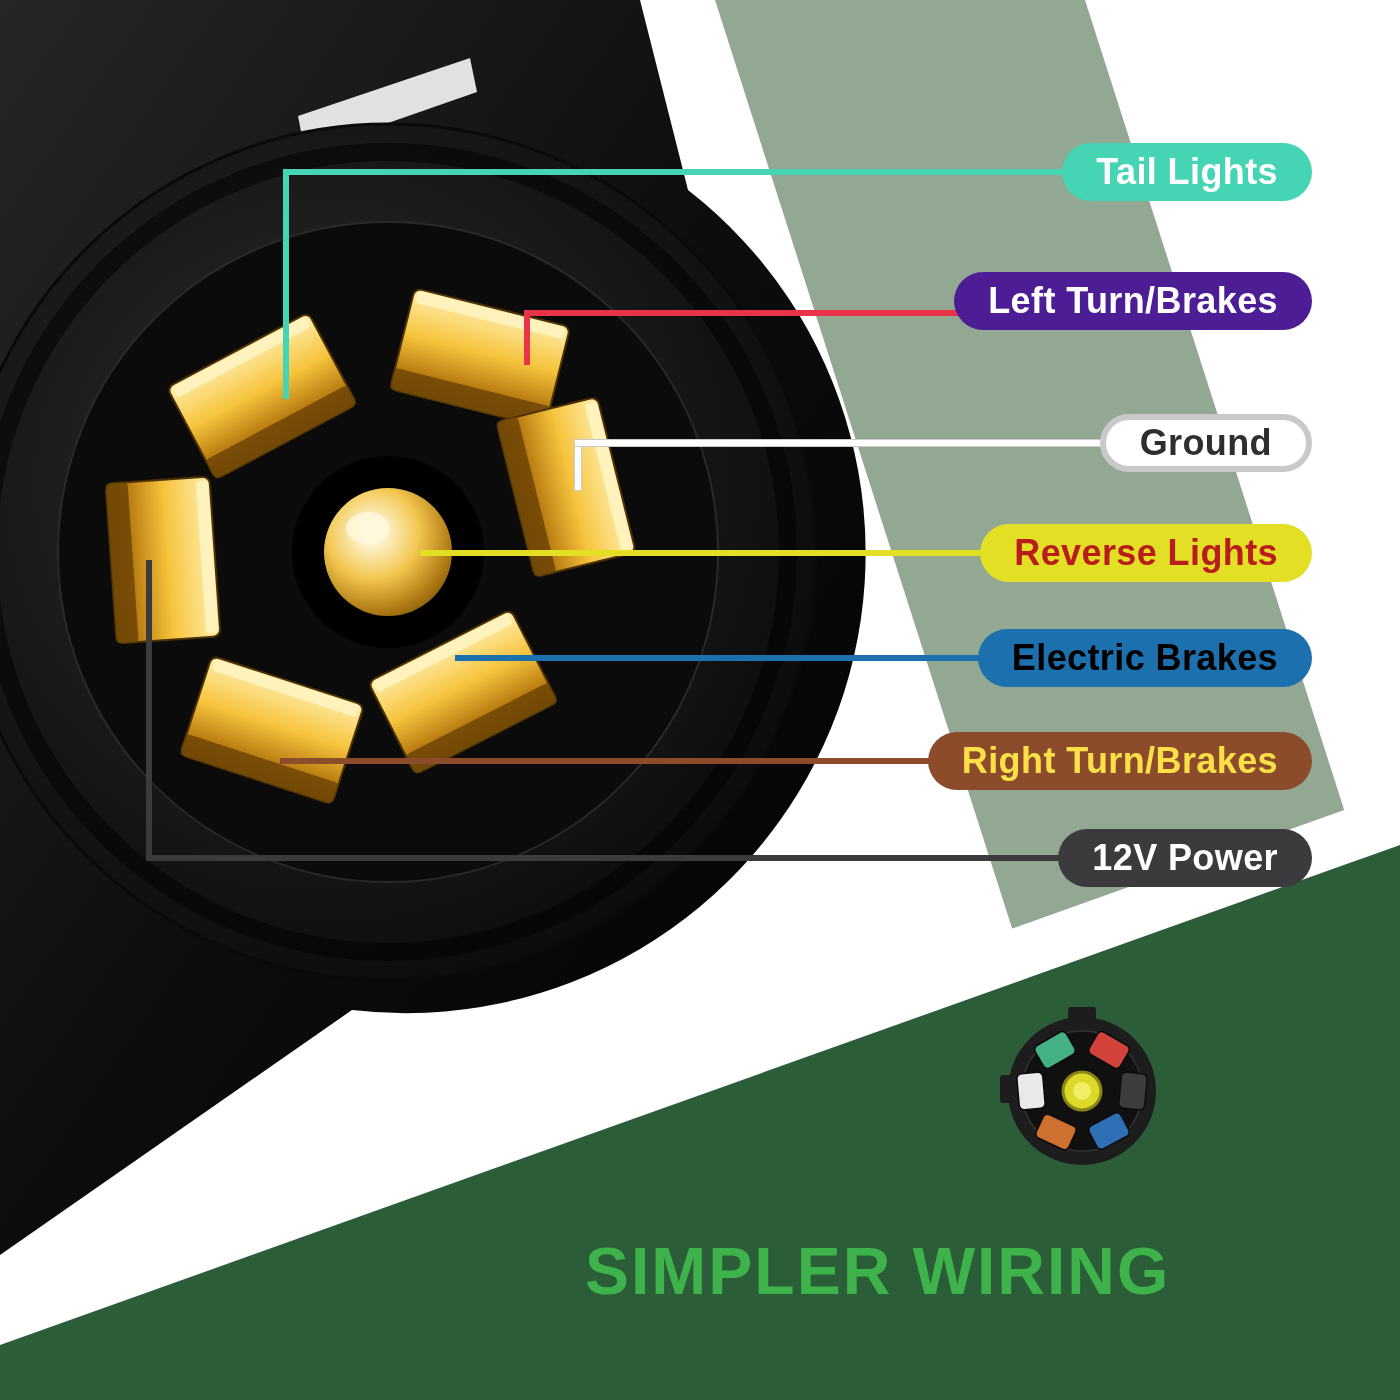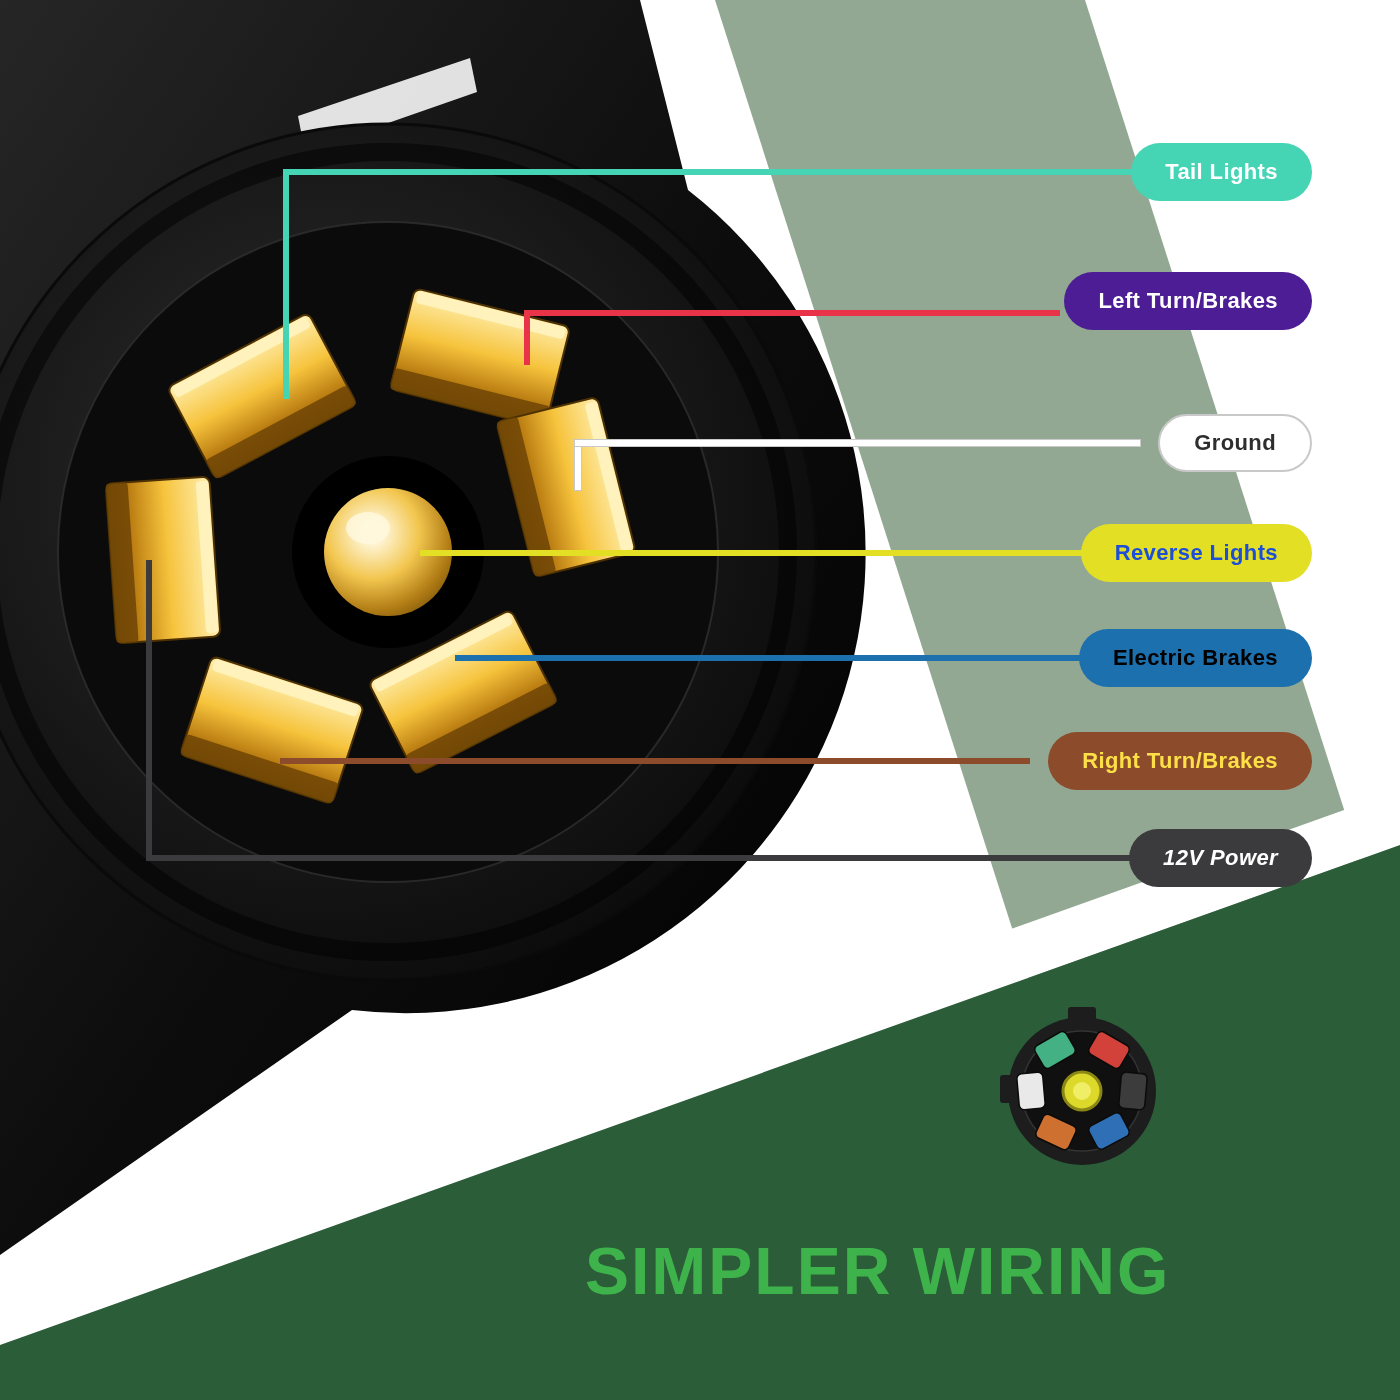--- a/index.html
+++ b/index.html
@@ -11,23 +11,23 @@
   #sage-band{clip-path:polygon(715px 0px,1085px 0px,1533px 1400px,1163px 1400px);z-index:1;}
   #white-stripe{clip-path:polygon(0px 1290px,1400px 790px,1400px 845px,0px 1345px);background:#ffffff;z-index:2;}
   #green-band{clip-path:polygon(0px 1345px,1400px 845px,1400px 1400px,0px 1400px);z-index:2;}
   #connector-svg{position:absolute;left:0;top:0;z-index:3;}
   #mini-icon-svg{position:absolute;left:998px;top:1005px;z-index:4;}
   .seg{position:absolute;z-index:5;}
   .seg.outlined{box-shadow:0 0 0 1px #c9c9c9;}
   .pill{
     position:absolute;right:88px;height:58px;border-radius:29px;
     display:flex;align-items:center;padding:0 34px;box-sizing:border-box;
-    font-size:22px;font-weight:bold;letter-spacing:.4px;white-space:nowrap;z-index:10;
+    font-size:36px;font-weight:bold;letter-spacing:.4px;white-space:nowrap;z-index:10;
   }
-  .pill-ground{border:2px solid #15803d;}
+  .pill-ground{border:6px solid #15803d;}
   #headline{
     position:absolute;left:585px;top:1233px;z-index:6;
     font-size:66px;font-weight:bold;letter-spacing:2px;white-space:nowrap;
   }
 </style>
 </head>
 <body>
 
 <div id="stage">
 
@@ -128,24 +128,24 @@
     <div class="seg" style="left: 280px; top: 758px; width: 750px; height: 6px; background-color: rgb(140, 76, 43);"></div>
   </div>
   <div>
     <div class="seg" style="left: 146px; top: 560px; width: 6px; height: 301px; background-color: rgb(59, 59, 61);"></div>
     <div class="seg" style="left: 146px; top: 855px; width: 1004px; height: 6px; background-color: rgb(59, 59, 61);"></div>
   </div>
 
   <div class="pill" style="top: 143px; background-color: rgb(69, 212, 180); color: rgb(255, 255, 255);">Tail Lights</div>
   <div class="pill" style="top: 272px; background-color: #4c1d95; color: rgb(255, 255, 255);">Left Turn/Brakes</div>
   <div class="pill pill-ground" style="top: 414px; background-color: rgb(255, 255, 255); color: rgb(46, 46, 46); border-color: rgb(201, 201, 201);">Ground</div>
-  <div class="pill" style="top: 524px; background-color: rgb(227, 223, 37); color: #1d4ed8;">Reverse Lights</div>
+  <div class="pill" style="top: 524px; background-color: rgb(227, 223, 37); color: #b91c1c;">Reverse Lights</div>
   <div class="pill" style="top: 629px; background-color: rgb(28, 112, 174); color: #000000;">Electric Brakes</div>
   <div class="pill" style="top: 732px; background-color: rgb(140, 76, 43); color: #fde047;">Right Turn/Brakes</div>
-  <div class="pill" style="top: 829px; background-color: rgb(59, 59, 61); color: rgb(255, 255, 255); font-style: italic;">12V Power</div>
+  <div class="pill" style="top: 829px; background-color: rgb(59, 59, 61); color: rgb(255, 255, 255);">12V Power</div>
 
   <svg id="mini-icon-svg" width="168" height="168" viewBox="0 0 168 168">
     <rect x="70" y="2" width="28" height="14" rx="3" fill="#1d1d1d"></rect>
     <rect x="2" y="70" width="14" height="28" rx="3" fill="#1d1d1d"></rect>
     <circle cx="84" cy="86" r="74" fill="#1d1d1d"></circle>
     <circle cx="84" cy="86" r="60" fill="#101010" stroke="#333333" stroke-width="1.5"></circle>
     <g transform="translate(57 45) rotate(-30)">
       <rect x="-18" y="-13" width="36" height="26" rx="5" stroke="#0b0b0b" stroke-width="1.5" style="fill: rgb(67, 177, 131);"></rect>
     </g>
     <g transform="translate(111 45) rotate(30)">

